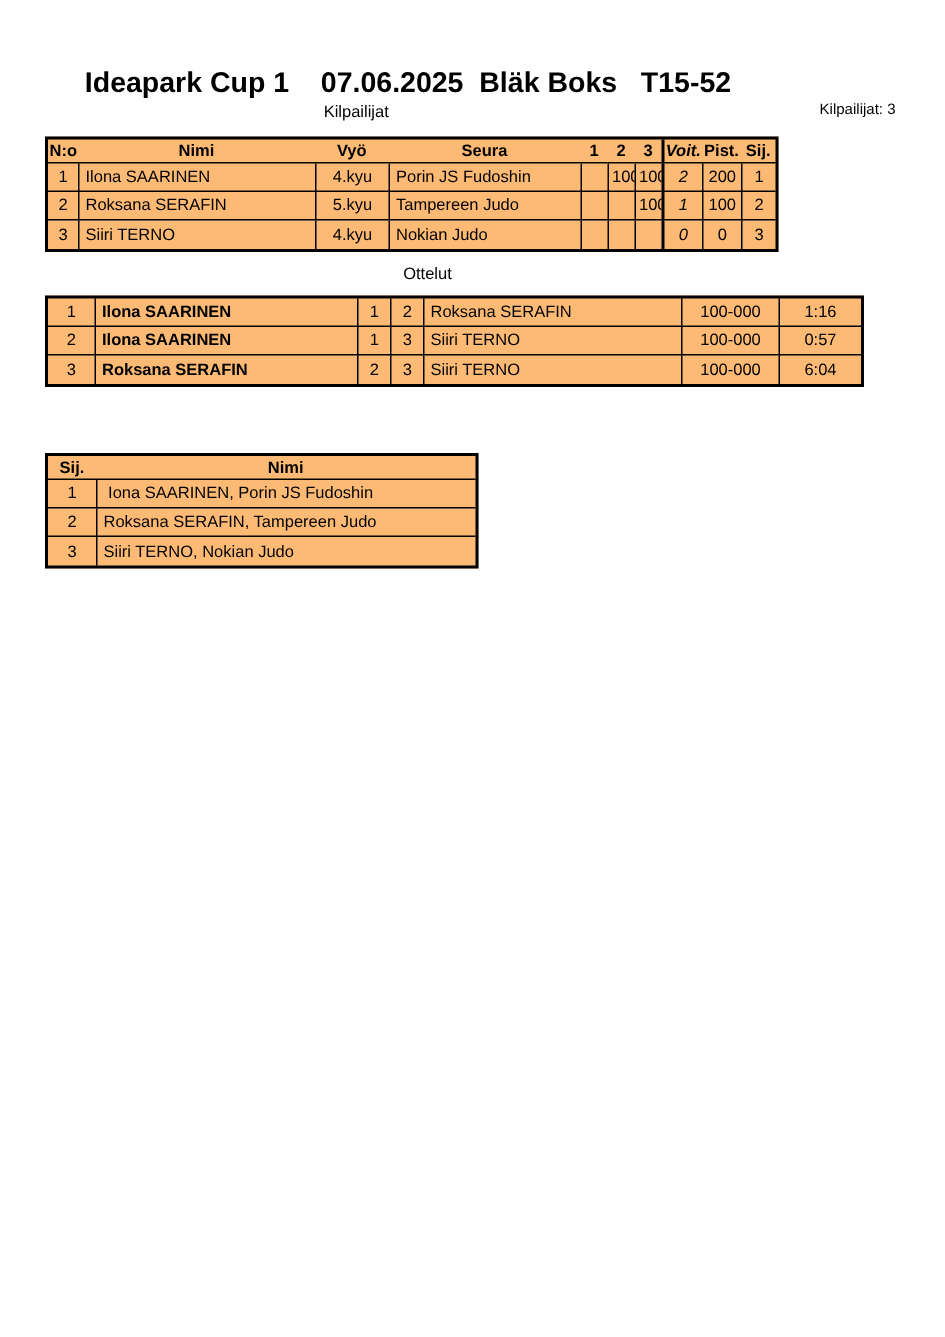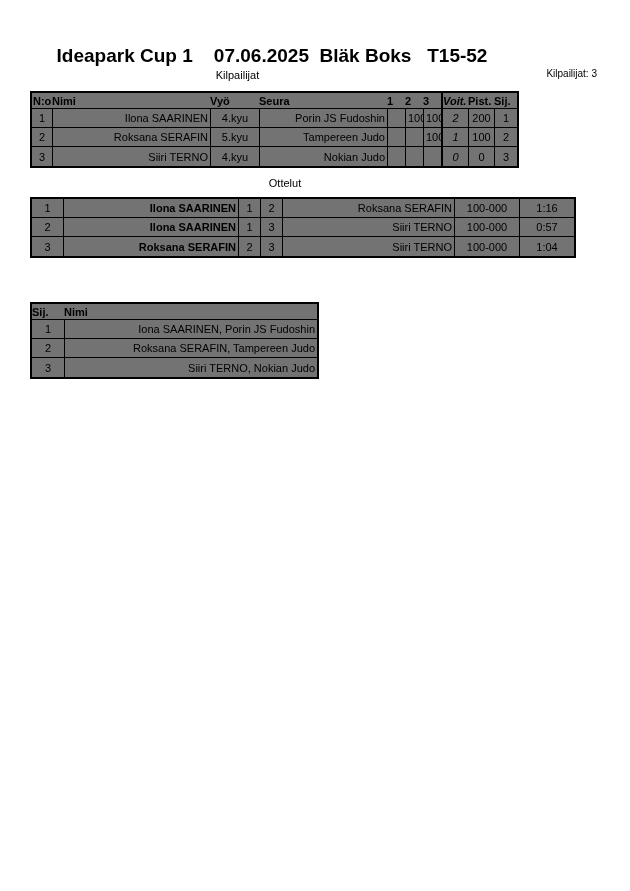--- a/index.html
+++ b/index.html
@@ -14,41 +14,41 @@
     text-align:center; font-size:19px; font-weight:bold; white-space:pre;
   }
   .sec-label { position:absolute; font-weight:normal; font-size:11px; text-align:center; white-space:pre; }
   #lbl-kilpailijat { left:30px; top:69px; width:415px; }
   #lbl-ottelut     { left:14px; top:177px; width:542px; }
   #lbl-tulokset    { left:30px; top:284px; width:285px;margin-top:44px; }
   .count { position:absolute; top:68px; right:33px; font-size:10px;margin-left:24px; }
 
   table {
     position:absolute; border-collapse:separate; border-spacing:0;
-    table-layout:fixed; border:2px solid #000; background:#737373;
+    table-layout:fixed; border:2px solid #000; background:#fdba74;
   }
   #t-kilpailijat { left:30px; top:91px;  width:485px; }
   #t-ottelut     { left:30px; top:197px; width:542px; }
   #t-tulokset    { left:30px; top:302px; width:285px; }
 
   th {
     font-size:11px; font-weight:bold; height:16px;
     border-bottom:1px solid #000; padding:0;
-    text-align:left; vertical-align:middle; white-space:pre; overflow:hidden;
+    text-align:center; vertical-align:middle; white-space:pre; overflow:hidden;
   }
   td {
     font-size:11px; height:19px;
     border-bottom:1px solid #000; border-left:1px solid #000;
     padding:0 2px; text-align:center; vertical-align:middle;
     white-space:pre; overflow:hidden;
   }
   td:first-child { border-left:none; }
   tr:last-child td { border-bottom:none; }
   .sep { border-left:2px solid #000 !important;font-style:italic; }
-  .tl  { text-align:right; padding-left:4px; }
+  .tl  { text-align:left; padding-left:4px; }
   .hl  { text-align:left; padding-left:1px; }
   .b   { font-weight:bold; }
 </style>
 </head>
 <body>
 
 <div class="title">Ideapark Cup 1    07.06.2025  Bläk Boks   T15-52</div>
 <div class="sec-label" id="lbl-kilpailijat">Kilpailijat</div>
 <div class="count">Kilpailijat: 3</div>
 
@@ -148,21 +148,21 @@
     <td>100-000</td>
     <td>0:57</td>
   </tr>
   <tr>
     <td>3</td>
     <td class="tl b">Roksana SERAFIN</td>
     <td>2</td>
     <td>3</td>
     <td class="tl">Siiri TERNO</td>
     <td>100-000</td>
-    <td>1:04</td>
+    <td>6:04</td>
   </tr>
 </tbody>
   </table>
 
 <div class="sec-label" id="lbl-tulokset">Tulokset</div>
 
 <table id="t-tulokset">
   <colgroup>
     <col style="width:32px">
       <col style="width:253px">

